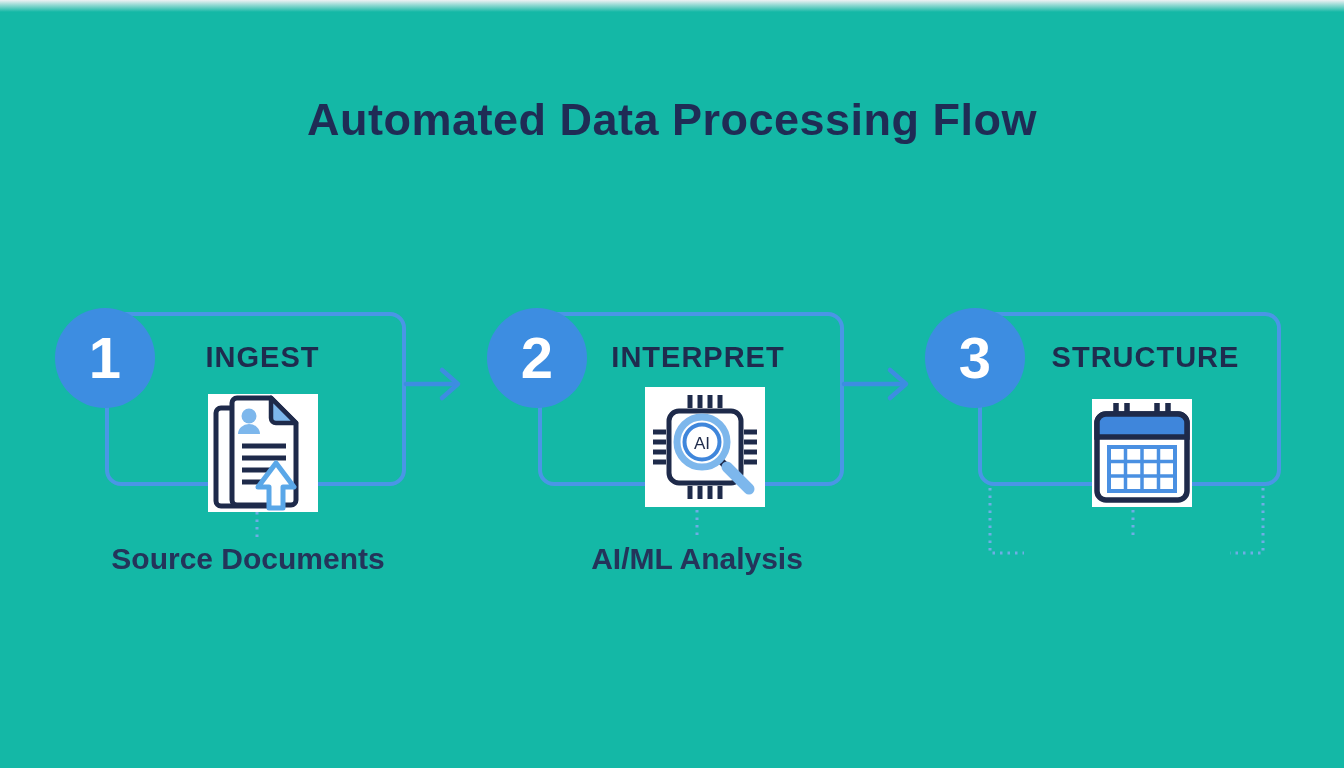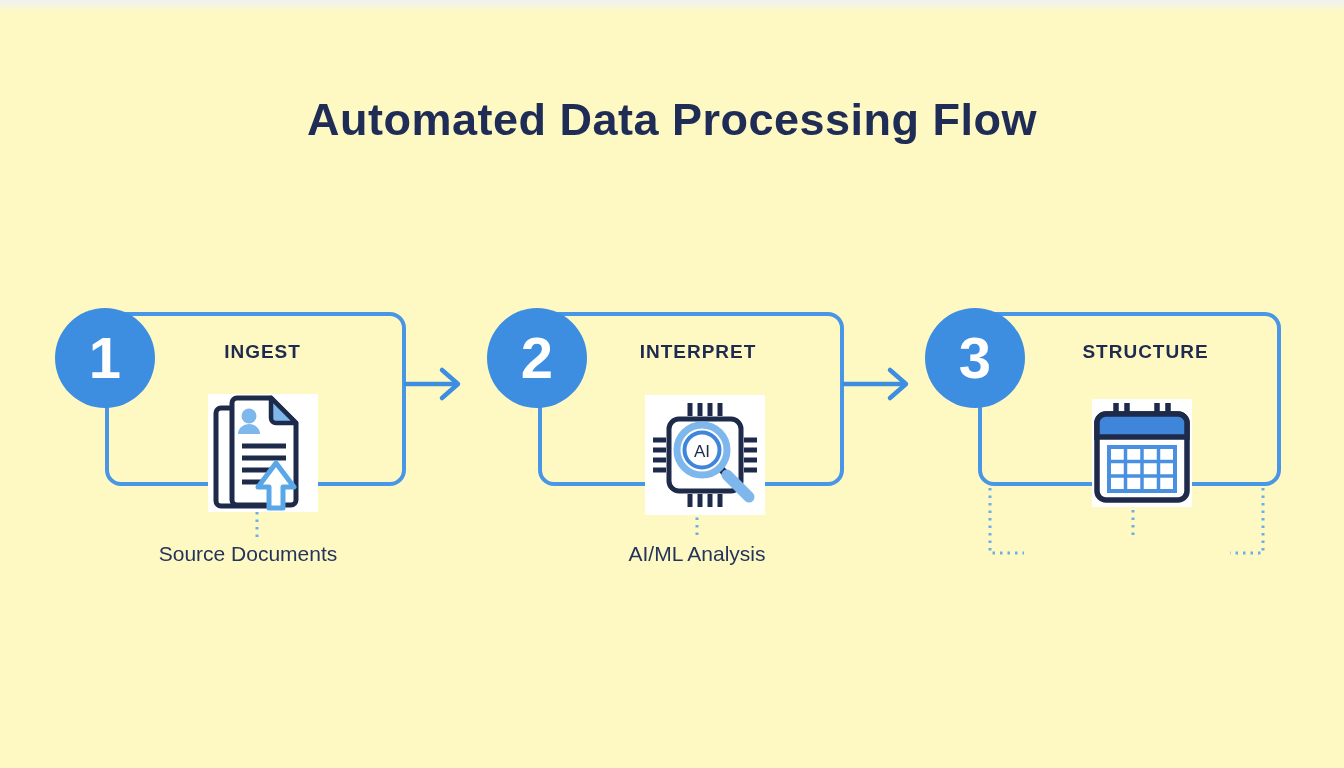--- a/index.html
+++ b/index.html
@@ -1,19 +1,19 @@
 <!DOCTYPE html>
 <html><head>
 <meta charset="utf-8">
 <style>
   * { margin: 0; padding: 0; box-sizing: border-box; }
   html, body { width: 1344px; height: 768px; background: #ffffff; overflow: hidden; }
   body { font-family: "Liberation Sans", sans-serif; position: relative; }
 
-  .canvas { position: absolute; top: 0; left: 0; width: 1344px; height: 768px; background: #fef9c3; }
+  .canvas { position: absolute; top: 0; left: 0; width: 1344px; height: 768px; background: #14b8a6; }
 
   .top-band {
     position: absolute; top: 0; left: 0; width: 100%; height: 12px;
     background: linear-gradient(to bottom, #eef1f4, rgba(255,255,255,0));
   }
 
   .title {
     position: absolute; top: 94px; left: 0; width: 100%;
     text-align: center;
     font-size: 45px; font-weight: 700; letter-spacing: 0.5px;
@@ -30,50 +30,50 @@
   .box2 { left: 538px; width: 306px; }
   .box3 { left: 978px; width: 303px; }
 
   .lines-layer {
     position: absolute; top: 0; left: 0; width: 1344px; height: 768px;
     z-index: 2; pointer-events: none;
   }
 
   .icon-wrap { position: absolute; z-index: 3; }
   .i1 { left: 208px; top: 394px; width: 110px; height: 118px; }
-  .i2 { left: 645px; top: 395px; width: 120px; height: 120px; }
+  .i2 { left: 645px; top: 387px; width: 120px; height: 120px; }
   .i3 { left: 1092px; top: 399px; width: 100px; height: 108px; }
 
   .badge {
     position: absolute; top: 308px; width: 100px; height: 100px;
     border-radius: 50%; background: #3d8de1;
     display: flex; align-items: center; justify-content: center;
     z-index: 4;
   }
   .c1 { left: 55px; }
   .c2 { left: 487px; }
   .c3 { left: 925px; }
   .badge span {
     color: #ffffff; font-size: 58px; font-weight: 700; line-height: 1;
   }
 
   .step-title {
     position: absolute; top: 341px; z-index: 4;
     text-align: center;
-    font-size: 19px; font-weight: 700; letter-spacing: 1px;
+    font-size: 29px; font-weight: 700; letter-spacing: 1px;
     color: #1f2b4e;
   }
   .t1 { left: 105px; width: 301px; padding-left: 14px; }
   .t2 { left: 538px; width: 306px; padding-left: 14px; }
   .t3 { left: 978px; width: 303px; padding-left: 32px; }
 
   .caption {
     position: absolute; top: 542px; z-index: 4;
     transform: translateX(-50%);
-    font-size: 21px; font-weight: 400;
+    font-size: 30px; font-weight: 700;
     color: #24345a; white-space: nowrap;
   }
   .cap1 { left: 248px; }
   .cap2 { left: 697px; text-align: center; }
   .cap3 { left: 1128px; }
 </style>
 </head>
 <body>
 
 <div class="canvas">

